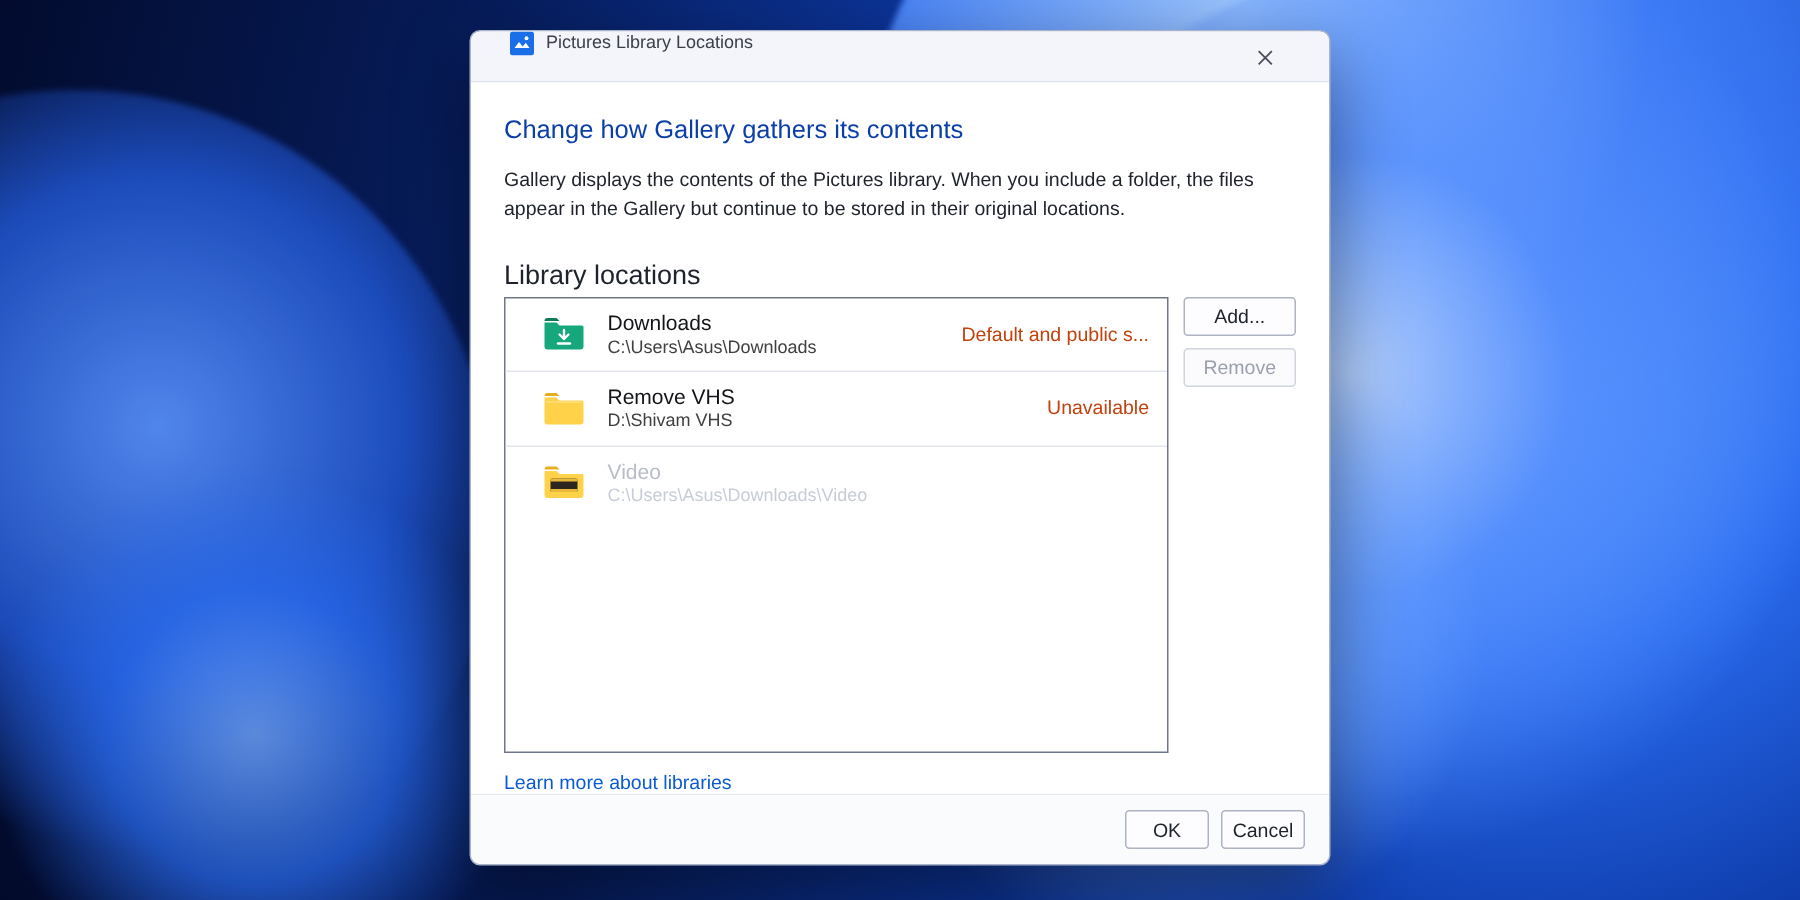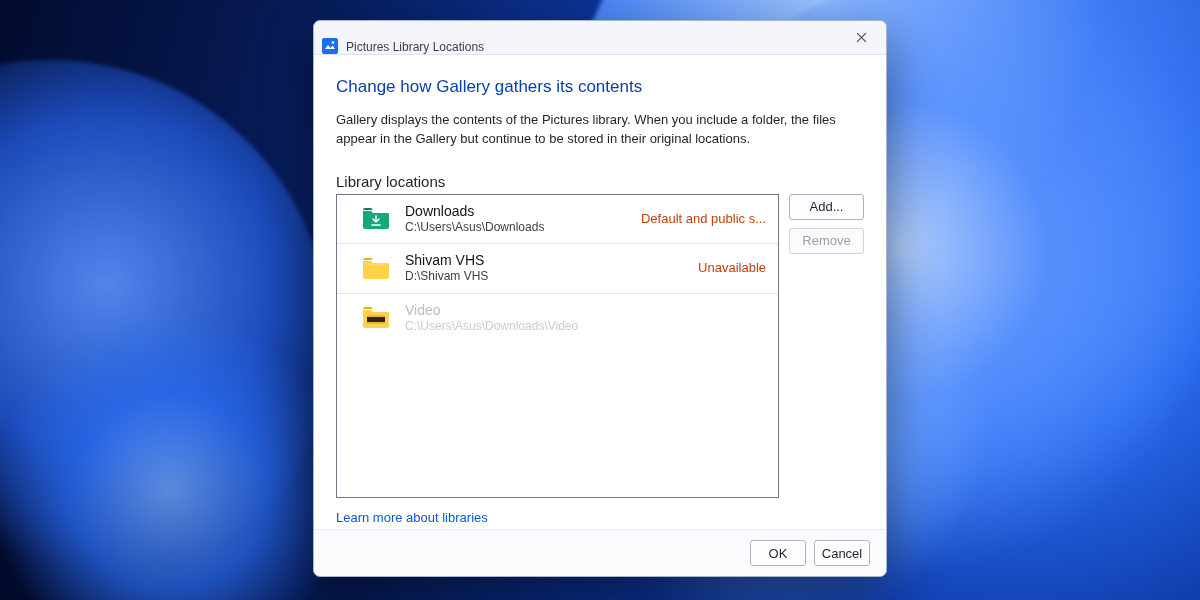--- a/index.html
+++ b/index.html
@@ -17,34 +17,34 @@
   .p4 { width:560px; height:560px; left:-230px; top:60px;   background: radial-gradient(circle at 60% 40%, #5a93ff 0%, #1f52c8 35%, rgba(6,26,85,0) 60%); opacity:0.9; }
   .p5 { width:460px; height:460px; left:-60px;  top:260px;  background: radial-gradient(circle at 50% 50%, #7aaeff 0%, #2a6cf0 30%, rgba(6,26,85,0) 55%); opacity:0.7; }
 
   .dialog {
     position:absolute; left:313px; top:20px; width:574px; height:557px;
     background:#fff; border:1px solid #a9b3c9; border-radius:7px;
     box-shadow: 0 18px 50px rgba(0,0,0,0.45);
     display:flex; flex-direction:column;
   }
   .titlebar {
-    height:34px; display:flex; align-items:flex-end; padding:0 8px;
+    height:34px; display:flex; align-items:flex-start; padding:0 26px;
     border-bottom:1px solid #e0e4ee; border-radius:7px 7px 0 0;
     background:#f3f5fa;
   }
   .titlebar .app-icon svg { width:16px; height:16px; display:block; }
   .titlebar .title { margin-left:8px; font-size:12px; color:#3b3f4a; }
   .titlebar .spacer { flex:1; }
   .titlebar .close { width:34px; height:34px; display:flex; align-items:center; justify-content:center; color:#4a4f5b; border-radius:0 7px 0 0; }
   .titlebar .close svg { width:11px; height:11px; }
 
   .content { padding:16px 22px 0 22px; flex:1; display:flex; flex-direction:column; }
   .heading { color:#0a3ea8; font-size:17px; font-weight:400; margin-top:6px; }
   .desc { color:#1e222b; font-size:13px; margin-top:14px; line-height:1.45; max-width:500px; }
-  .section-label { color:#1e222b; font-size:15px; margin-top:24px; margin-bottom:4px; }
+  .section-label { color:#1e222b; font-size:18px; margin-top:24px; margin-bottom:4px; }
 
   .locations-row { display:flex; gap:10px; align-items:flex-start; }
   .listbox {
     flex:1; height:304px; border:1px solid #6f7687; background:#fff;
   }
   .side-buttons { width:75px; display:flex; flex-direction:column; gap:8px; }
   .btn {
     height:26px; border:1px solid #adb3c3; background:#fdfdff; font-size:13px; color:#1e222b;
     border-radius:3px; display:flex; align-items:center; justify-content:center; user-select:none;
   }
@@ -124,21 +124,21 @@
           </div>
           <div class="loc-item">
             <span class="loc-icon">
               <svg viewBox="0 0 28 24">
                 <path d="M1 5 h8 l2 2 h15 a1 1 0 0 1 1 1 v13 a2 2 0 0 1 -2 2 H3 a2 2 0 0 1 -2 -2 Z" fill="#ffd24a"></path>
                 <path d="M1 4 a2 2 0 0 1 2 -2 h6 l2 2 Z" fill="#e9ae1f"></path>
                 <path d="M2 8 h24" stroke="rgba(255,255,255,0.5)" stroke-width="0.6"></path>
               </svg>
             </span>
             <span class="loc-text">
-              <div class="loc-name">Shivam VHS</div>
+              <div class="loc-name">Remove VHS</div>
               <div class="loc-path">D:\Shivam VHS</div>
             </span>
             <span class="loc-status">Unavailable</span>
           </div>
           <div class="loc-item ghost">
             <span class="loc-icon">
               <svg viewBox="0 0 28 24">
                 <path d="M1 5 h8 l2 2 h15 a1 1 0 0 1 1 1 v13 a2 2 0 0 1 -2 2 H3 a2 2 0 0 1 -2 -2 Z" fill="#ffd24a"></path>
                 <path d="M1 4 a2 2 0 0 1 2 -2 h6 l2 2 Z" fill="#e9ae1f"></path>
                 <rect x="5" y="10" width="18" height="9" rx="1" fill="#2b2620"></rect>

